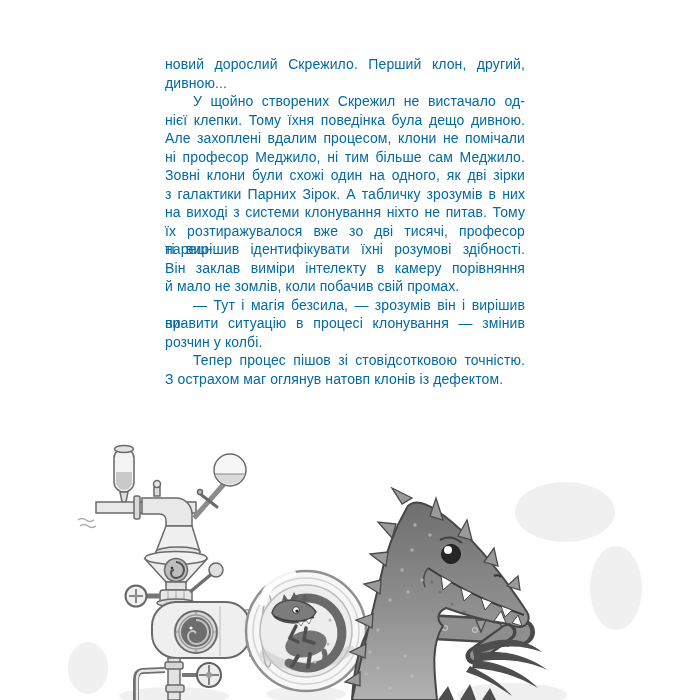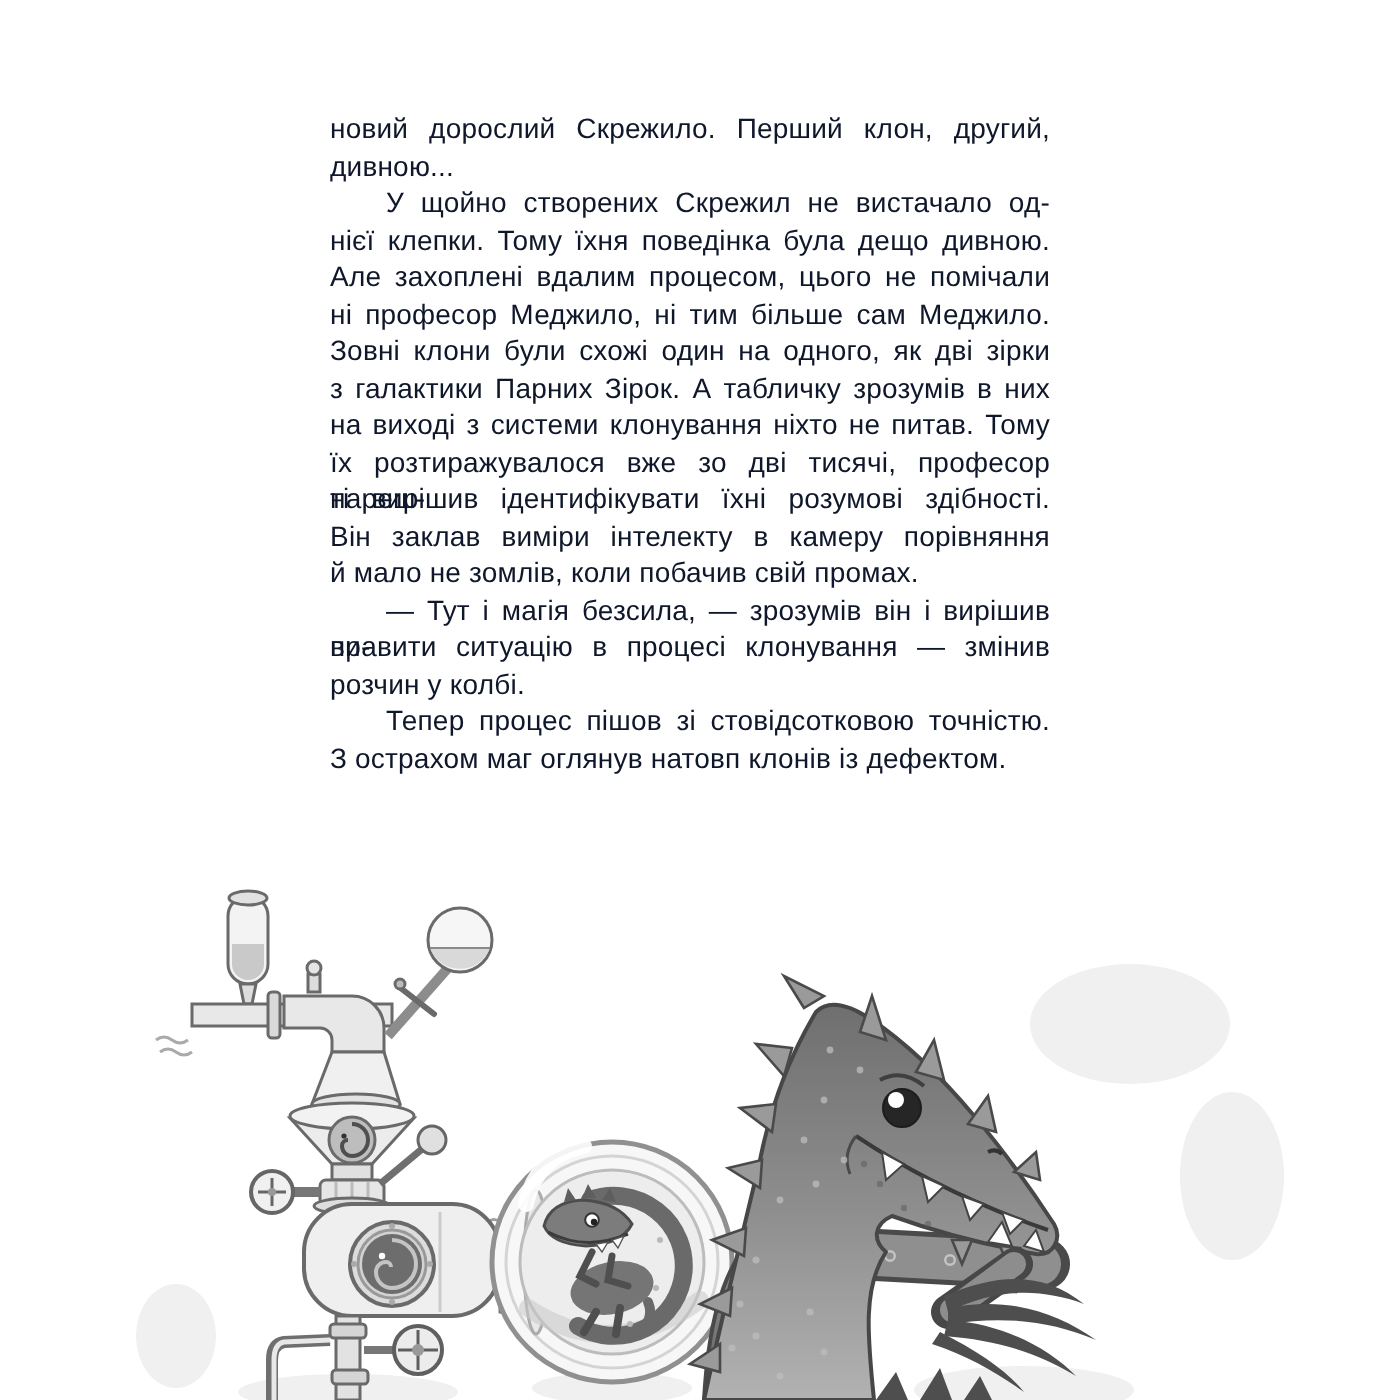--- a/index.html
+++ b/index.html
@@ -3,39 +3,39 @@
 <meta charset="utf-8">
 <style>
   html,body { margin:0; padding:0; }
   #page {
     position:relative; width:700px; height:700px;
     background:#ffffff; overflow:hidden;
     font-family:"Liberation Sans", sans-serif;
   }
   #textblock {
     position:absolute; left:165px; top:55px; width:360px;
-    color:#0f172a; font-size:14px; line-height:18.5px;
+    color:#0369a1; font-size:14px; line-height:18.5px;
     letter-spacing:0.1px;
   }
   .ln { height:18.5px; white-space:normal; }
   .j  { text-align:justify; text-align-last:justify; }
   .ind { text-indent:28px; }
   #illus { position:absolute; left:60px; top:430px; }
 </style>
 </head>
 <body>
 
 <div id="page">
 
   <div id="textblock">
     <div class="ln j">новий дорослий Скрежило. Перший клон, другий,</div>
     <div class="ln">дивною...</div>
     <div class="ln j ind">У щойно створених Скрежил не вистачало од-</div>
     <div class="ln j">нієї клепки. Тому їхня поведінка була дещо дивною.</div>
-    <div class="ln j">Але захоплені вдалим процесом, цього не помічали</div>
+    <div class="ln j">Але захоплені вдалим процесом, клони не помічали</div>
     <div class="ln j">ні професор Меджило, ні тим більше сам Меджило.</div>
     <div class="ln j">Зовні клони були схожі один на одного, як дві зірки</div>
     <div class="ln j">з галактики Парних Зірок. А табличку зрозумів в них</div>
     <div class="ln j">на виході з системи клонування ніхто не питав. Тому</div>
     <div class="ln j">їх розтиражувалося вже зо дві тисячі, професор нареш-</div>
     <div class="ln j">ті вирішив ідентифікувати їхні розумові здібності.</div>
     <div class="ln j">Він заклав виміри інтелекту в камеру порівняння</div>
     <div class="ln">й мало не зомлів, коли побачив свій промах.</div>
     <div class="ln j ind">— Тут і магія безсила, — зрозумів він і вирішив ви-</div>
     <div class="ln j">правити ситуацію в процесі клонування — змінив</div>

